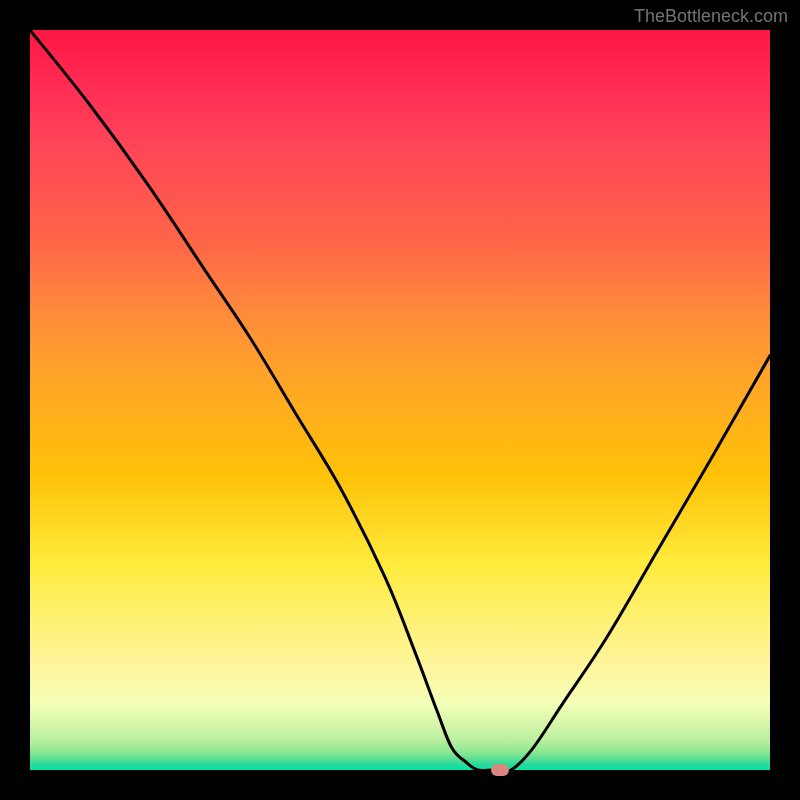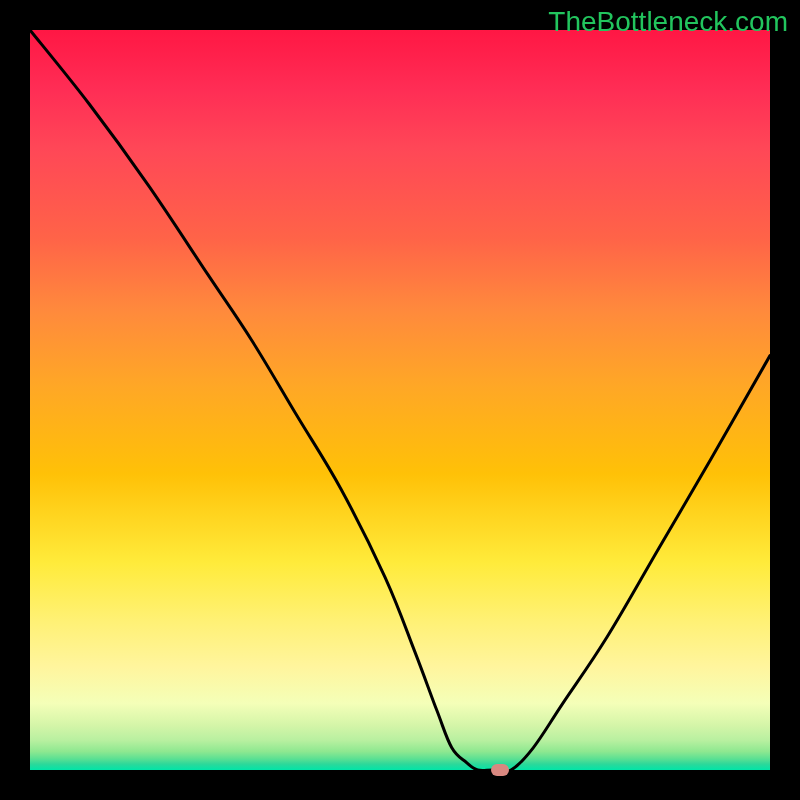--- a/index.html
+++ b/index.html
@@ -8,22 +8,22 @@
     height: 800px;
     background: #000;
     position: relative;
     overflow: hidden;
     font-family: Arial, sans-serif;
   }
   .watermark {
     position: absolute;
     top: 6px;
     right: 12px;
-    color: #22c55e;
-    font-size: 28px;
+    color: #737373;
+    font-size: 18px;
     font-weight: 500;
     z-index: 10;
   }
   .plot-area {
     position: absolute;
     left: 30px;
     top: 30px;
     width: 740px;
     height: 740px;
     background: linear-gradient(to bottom,

